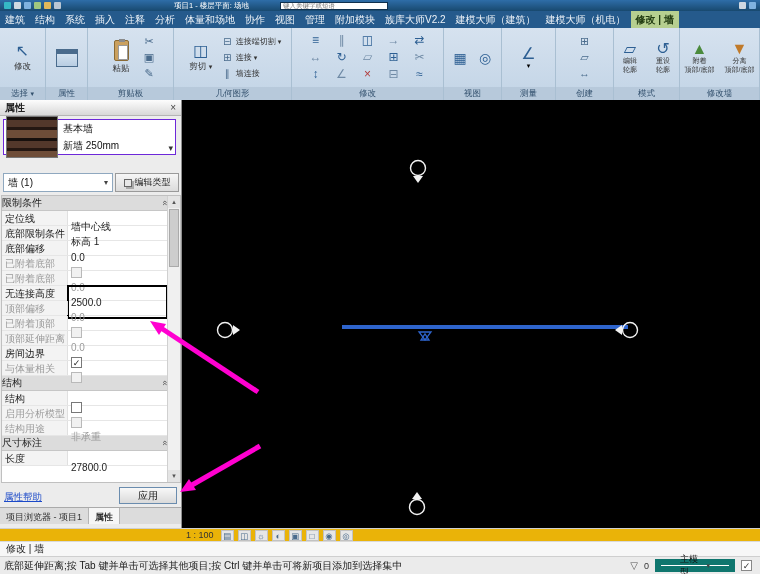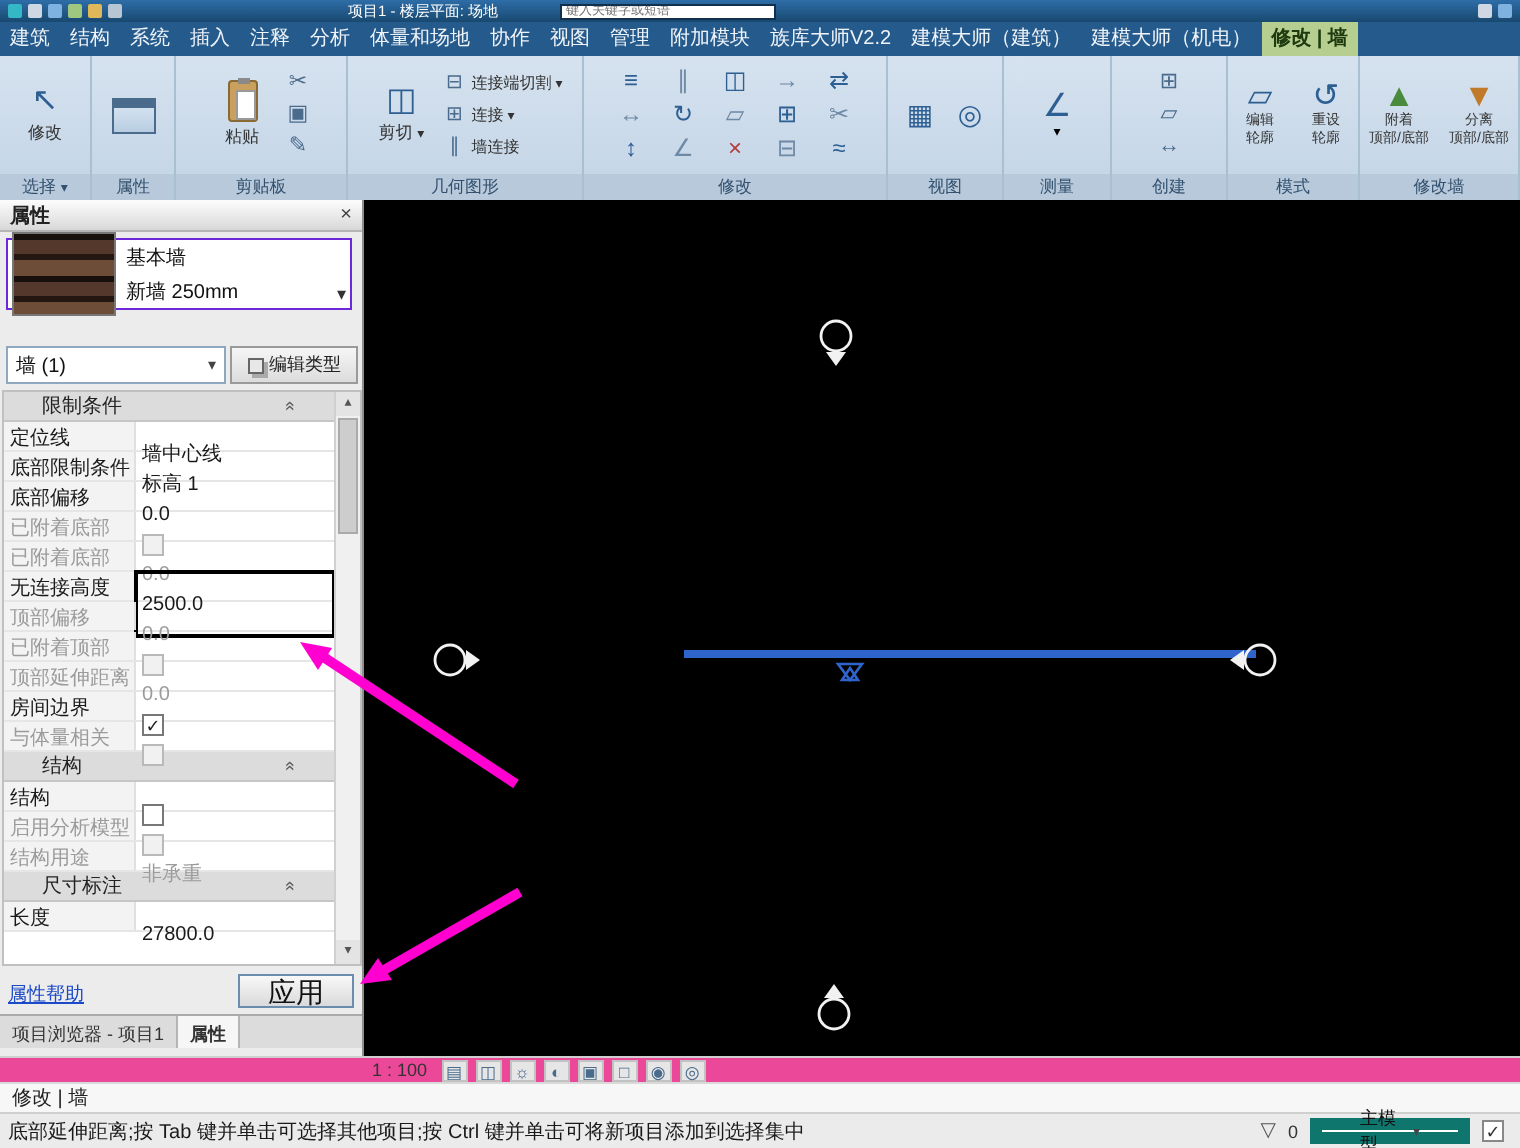--- a/index.html
+++ b/index.html
@@ -63,39 +63,39 @@
 .edittype-icon{width:8px;height:8px;border:1px solid #666;background:#e8e8e8;box-shadow:2px 2px 0 #aaa;}
 .pgrid{position:absolute;top:95px;left:1px;width:180px;height:288px;background:#fff;border:1px solid #c0c0c0;}
 .prows{position:absolute;top:0;left:0;right:13px;bottom:0;overflow:hidden;}
 .pscroll{position:absolute;top:0;right:0;width:13px;bottom:0;background:#f0f0f0;border-left:1px solid #d0d0d0;}
 .sarrow{height:12px;text-align:center;font-size:7px;color:#555;line-height:12px;background:#e4e4e4;}
 .sarrow.sdown{position:absolute;bottom:0;left:0;right:0;}
 .sthumb{position:absolute;top:13px;left:1px;right:1px;height:58px;background:#cdcdcd;border:1px solid #aaa;}
 .prow{display:flex;height:15px;border-bottom:1px solid #e6e6e6;font-size:10px;color:#1a1a1a;}
 .plabel{width:66px;background:#f3f3f3;border-right:1px solid #e0e0e0;padding:1px 3px 0;white-space:nowrap;overflow:hidden;}
 .pvalue{flex:1;padding:16px 3px;white-space:nowrap;overflow:hidden;display:flex;align-items:center;}
-.psection{height:15px;background:#dcdcdc;border-bottom:1px solid #c6c6c6;font-size:10px;color:#222;display:flex;align-items:center;padding:0 19px;}
+.psection{height:15px;background:#dcdcdc;border-bottom:1px solid #c6c6c6;font-size:10px;color:#222;display:flex;align-items:center;padding:0 0;}
 .psection .chev{margin-left:auto;transform:rotate(90deg);font-size:9px;color:#555;}
 .prow.disabled .plabel,.prow.disabled .pvalue{color:#9b9b9b;}
 .prow.highlight .pvalue{outline:2px solid #000;outline-offset:-1px;}
 .checkbox{width:11px;height:11px;border:1px solid #787878;background:#fff;font-size:9px;line-height:10px;text-align:center;color:#222;}
 .prow.disabled .checkbox{border-color:#b9b9b9;background:#f1f1f1;color:#b9b9b9;}
 .pal-footer{position:absolute;top:386px;left:4px;right:4px;height:18px;display:flex;align-items:flex-end;}
 .help-link{color:#1b49c8;text-decoration:underline;font-size:9.5px;}
-.apply-btn{margin-left:auto;width:58px;height:17px;font-size:14px;background:linear-gradient(#f8f8f8,#dadada);border:1px solid #6a8cae;font-family:inherit;color:#111;}
+.apply-btn{margin-left:auto;width:58px;height:17px;font-size:10px;background:linear-gradient(#f8f8f8,#dadada);border:1px solid #6a8cae;font-family:inherit;color:#111;}
 .pal-tabs{position:absolute;top:407px;left:0;right:0;height:17px;display:flex;border-top:1px solid #aaa;background:#dcdcdc;}
 .ptab{font-size:9px;padding:3px 6px 0;border-right:1px solid #b5b5b5;color:#333;white-space:nowrap;}
 .ptab.active{background:#f6f6f6;font-weight:bold;}
 
 
 .canvas{position:absolute;top:100px;left:182px;width:578px;height:428px;background:#000;}
 .canvas svg{position:absolute;top:0;left:0;}
 
 
-.viewbar{position:absolute;top:528px;left:0;width:760px;height:13px;background:#ec4899;border-top:1px solid #cfcfcf;display:flex;align-items:center;gap:4px;padding-left:186px;z-index:5;}
+.viewbar{position:absolute;top:528px;left:0;width:760px;height:13px;background:#eab308;border-top:1px solid #cfcfcf;display:flex;align-items:center;gap:4px;padding-left:186px;z-index:5;}
 .vb-scale{font-size:9px;color:#333;margin-right:3px;white-space:nowrap;}
 .vb-icon{width:13px;height:11px;font-size:8.5px;line-height:11px;text-align:center;color:#4a6b8c;background:#e6e6e6;border:1px solid #c2c2c2;}
 .statusbar{position:absolute;top:541px;left:0;width:760px;height:15px;background:#f7f7f7;border-top:1px solid #d9d9d9;display:flex;align-items:center;padding:0 6px;font-size:10px;color:#222;z-index:5;}
 .hintbar{position:absolute;top:556px;left:0;width:760px;height:18px;background:#ebebeb;border-top:1px solid #cfcfcf;display:flex;align-items:center;padding:0 4px;font-size:10px;color:#1a1a1a;z-index:5;}
 .hint-text{white-space:nowrap;overflow:hidden;max-width:460px;}
 .sb-right{margin-left:auto;display:flex;align-items:center;gap:6px;padding-right:4px;}
 .sb-icon{font-size:10px;color:#555;line-height:1;}
 .sb-count{font-size:9px;color:#333;}
 .sb-select{width:80px;height:13px;background:#fff;border:6px solid #0f766e;font-size:9px;display:flex;align-items:center;padding:0 19px;color:#111;}
 .sb-select .dd{margin-left:auto;font-size:7px;color:#444;}

